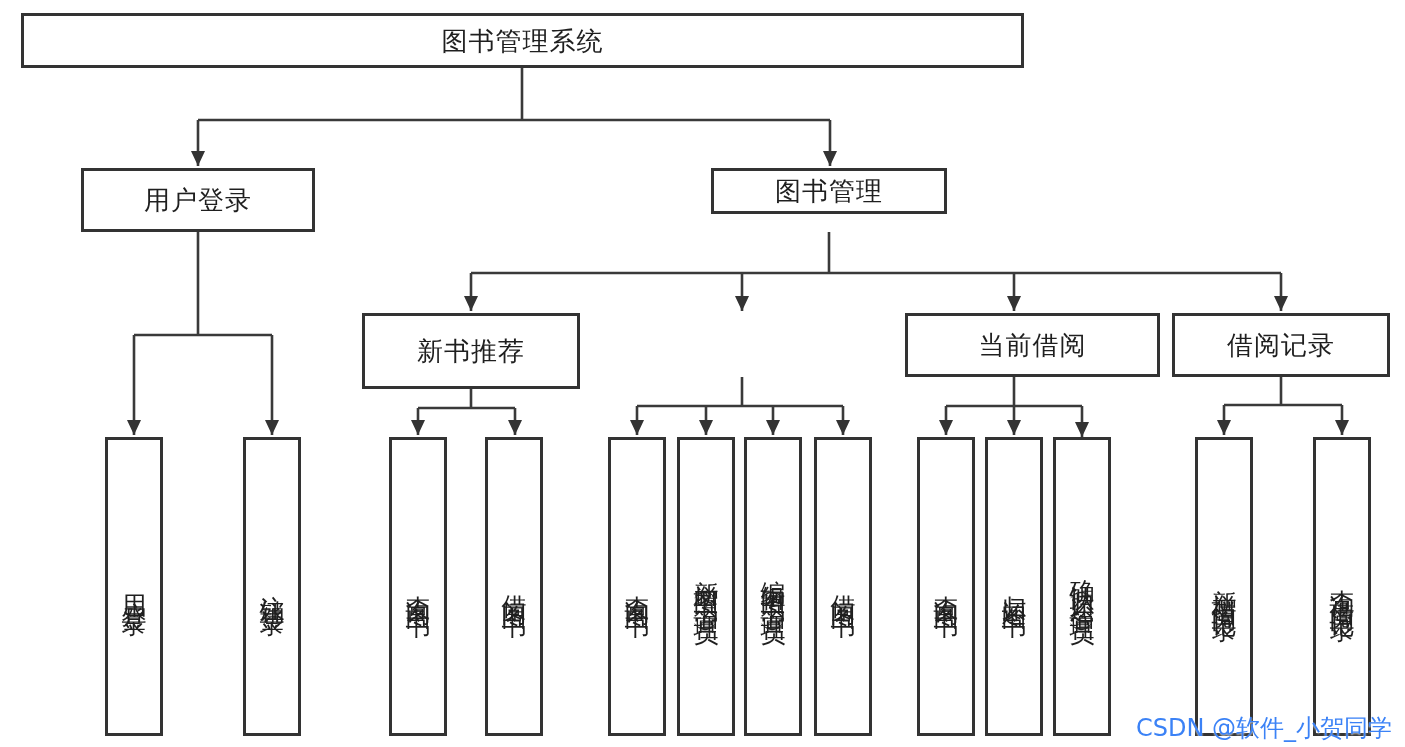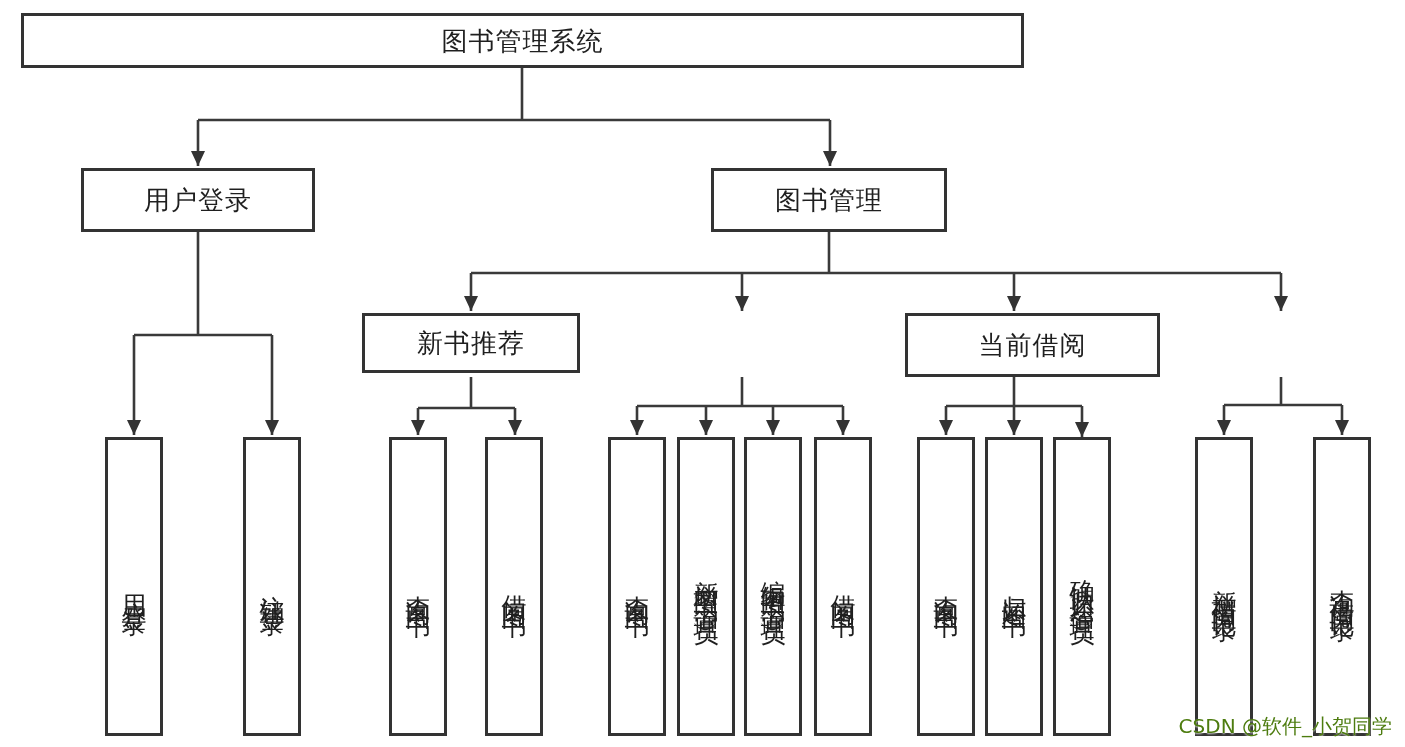--- a/index.html
+++ b/index.html
@@ -49,23 +49,23 @@
     writing-mode: vertical-rl;
     text-orientation: mixed;
     letter-spacing: 6px;
     line-height: 1;
     white-space: nowrap;
   }
   .watermark {
     position: absolute;
     top: 714px;
     right: 13px;
-    font-size: 20px;
+    font-size: 24px;
     line-height: 1.2;
-    color: #4d7c0f;
+    color: #3b82f6;
     text-shadow: 0 1px 2px rgba(255,255,255,0.85);
     white-space: nowrap;
     z-index: 5;
   }
 </style>
 </head>
 <body>
 
 <div class="canvas">
 
@@ -108,24 +108,25 @@
 
       <path d="M1281,377 L1281,405 M1224,405 L1342,405"></path>
       <line x1="1224" y1="405" x2="1224" y2="435" marker-end="url(#ah)"></line>
       <line x1="1342" y1="405" x2="1342" y2="435" marker-end="url(#ah)"></line>
     </g>
   </svg>
 
   <div class="node hbox" style="left:21px; top:13px; width:1003px; height:55px;">图书管理系统</div>
 
   <div class="node hbox" style="left:81px; top:168px; width:234px; height:64px;">用户登录</div>
-  <div class="node hbox" style="left:711px; top:168px; width:236px; height:64px;text-align:right;">图书管理</div>
+  <div class="node hbox" style="left:711px; top:168px; width:236px; height:46px;text-align:right;">图书管理</div>
 
-  <div class="node hbox" style="left:362px; top:313px; width:218px; height:60px;">新书推荐</div>
+  <div class="node hbox" style="left:362px; top:313px; width:218px; height:76px;">新书推荐</div>
   <div class="node hbox" style="left:905px; top:313px; width:255px; height:64px;">当前借阅</div>
+  <div class="node hbox" style="left:1172px; top:313px; width:218px; height:64px;">借阅记录</div>
 
   <div class="node vbox" style="left:105px;">
     <span class="vtext">用户登录</span>
   </div>
   <div class="node vbox" style="left:243px;">
     <span class="vtext">注销登录</span>
   </div>
 
   <div class="node vbox" style="left:389px;">
     <span class="vtext">查询图书</span>

